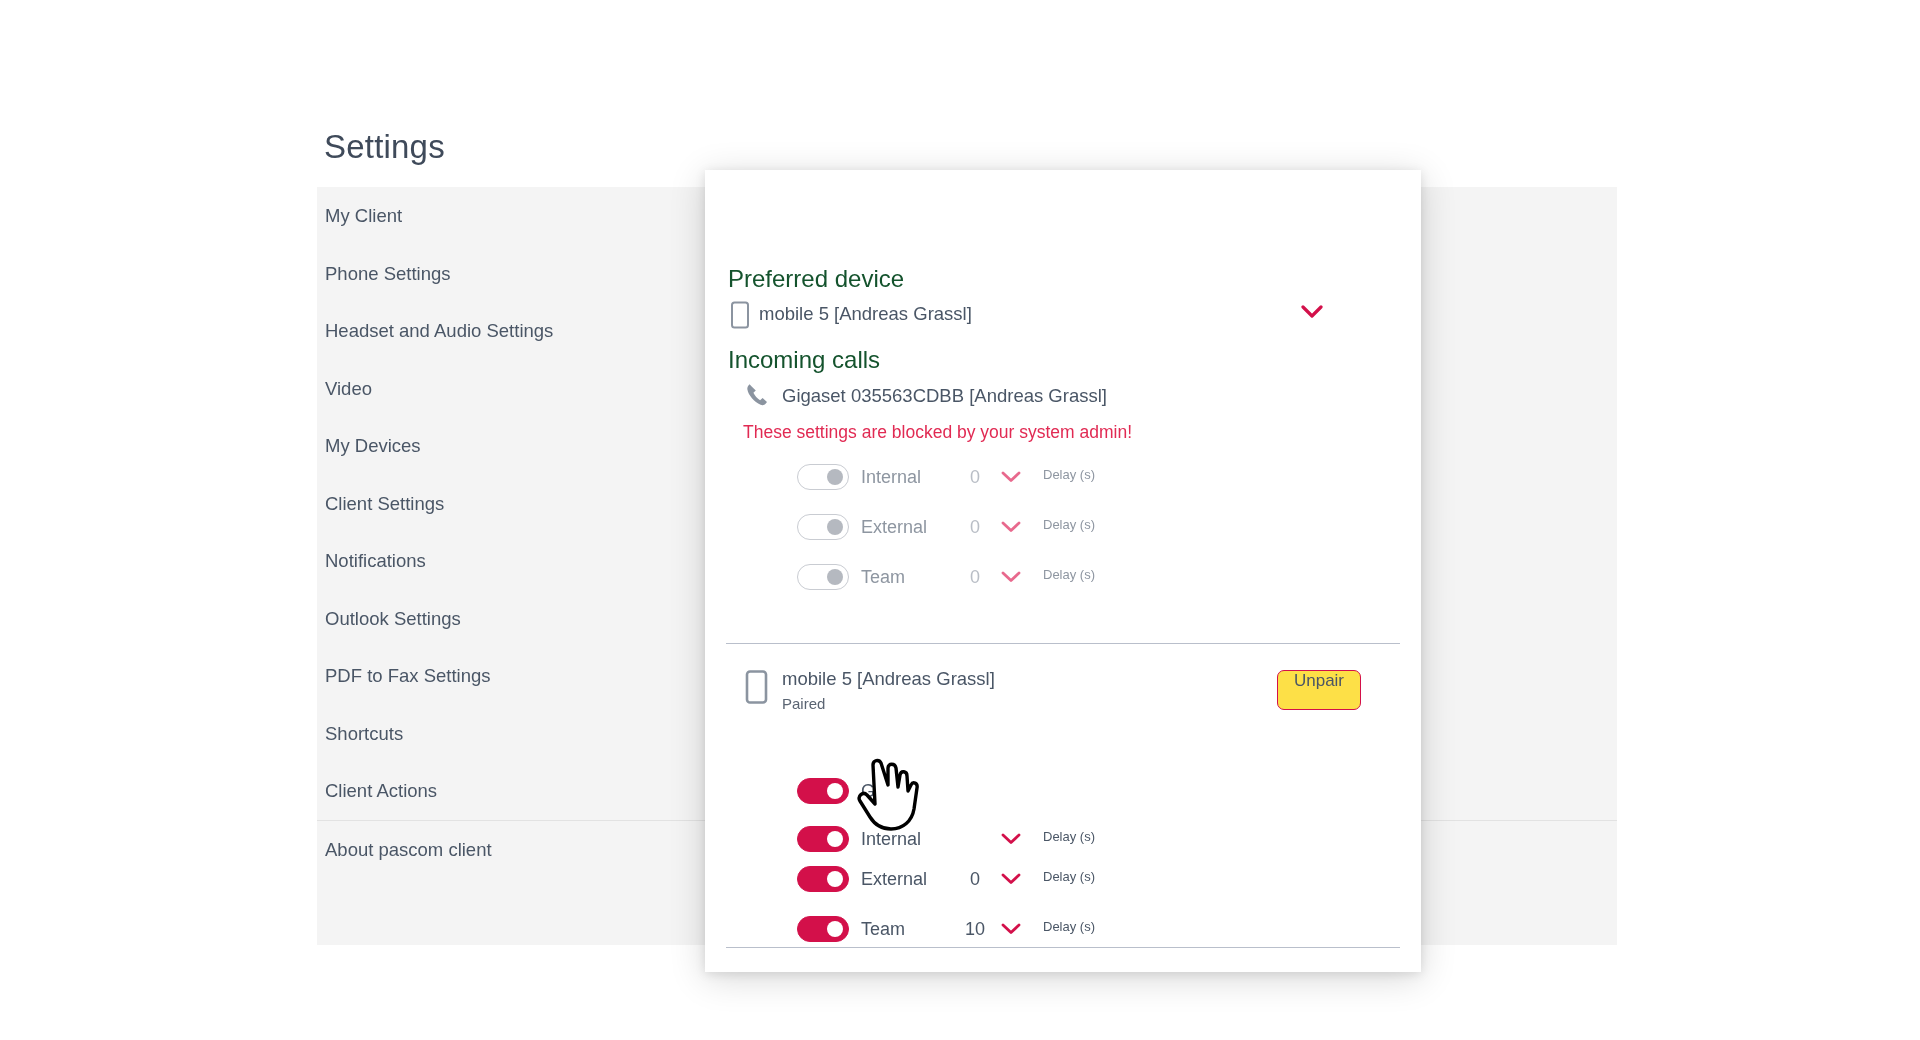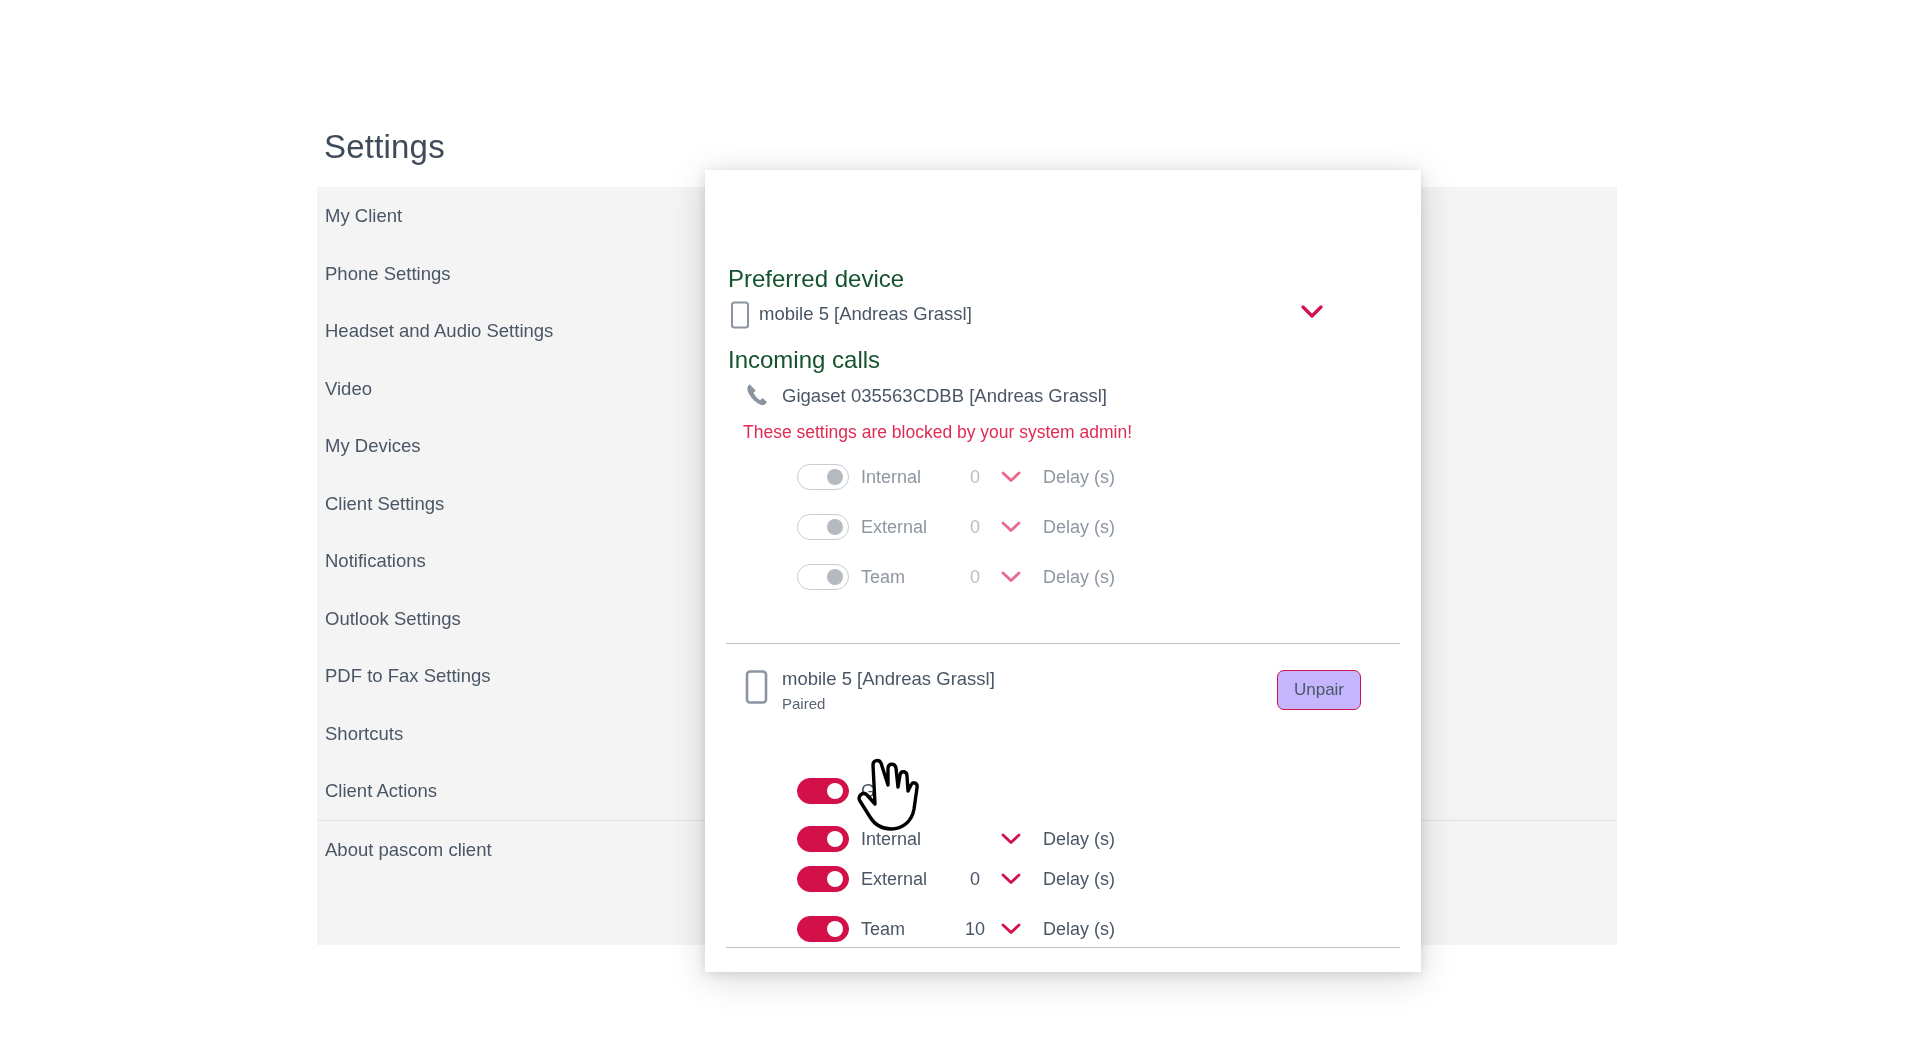--- a/index.html
+++ b/index.html
@@ -211,21 +211,21 @@
   .delay-value.dim { color: #b9bec6; }
   .delay-chevron {
     position: absolute;
     left: 240px;
     top: 11px;
   }
   .delay-caption {
     position: absolute;
     left: 282px;
     top: 9px;
-    font-size: 18px;
+    font-size: 13px;
     color: #4a5666;
   }
   .delay-caption.dim { color: #8e96a1; }
 
   
   .divider {
     position: absolute;
     left: 21px;
     width: 674px;
     height: 1px;
@@ -254,23 +254,22 @@
     color: #5a6472;
   }
   #unpair-button {
     position: absolute;
     left: 572px;
     top: 2px;
     width: 82px;
     height: 38px;
     border: 1.6px solid #d3104a;
     border-radius: 7px;
-    background: #c4b5fd;
+    background: #fde047;
     display: flex;
-    align-items: center;
     justify-content: center;
     font-size: 17px;
     color: #4a5666;
     cursor: pointer;
   }
 
   
   .icon {
     position: absolute;
     display: block;

